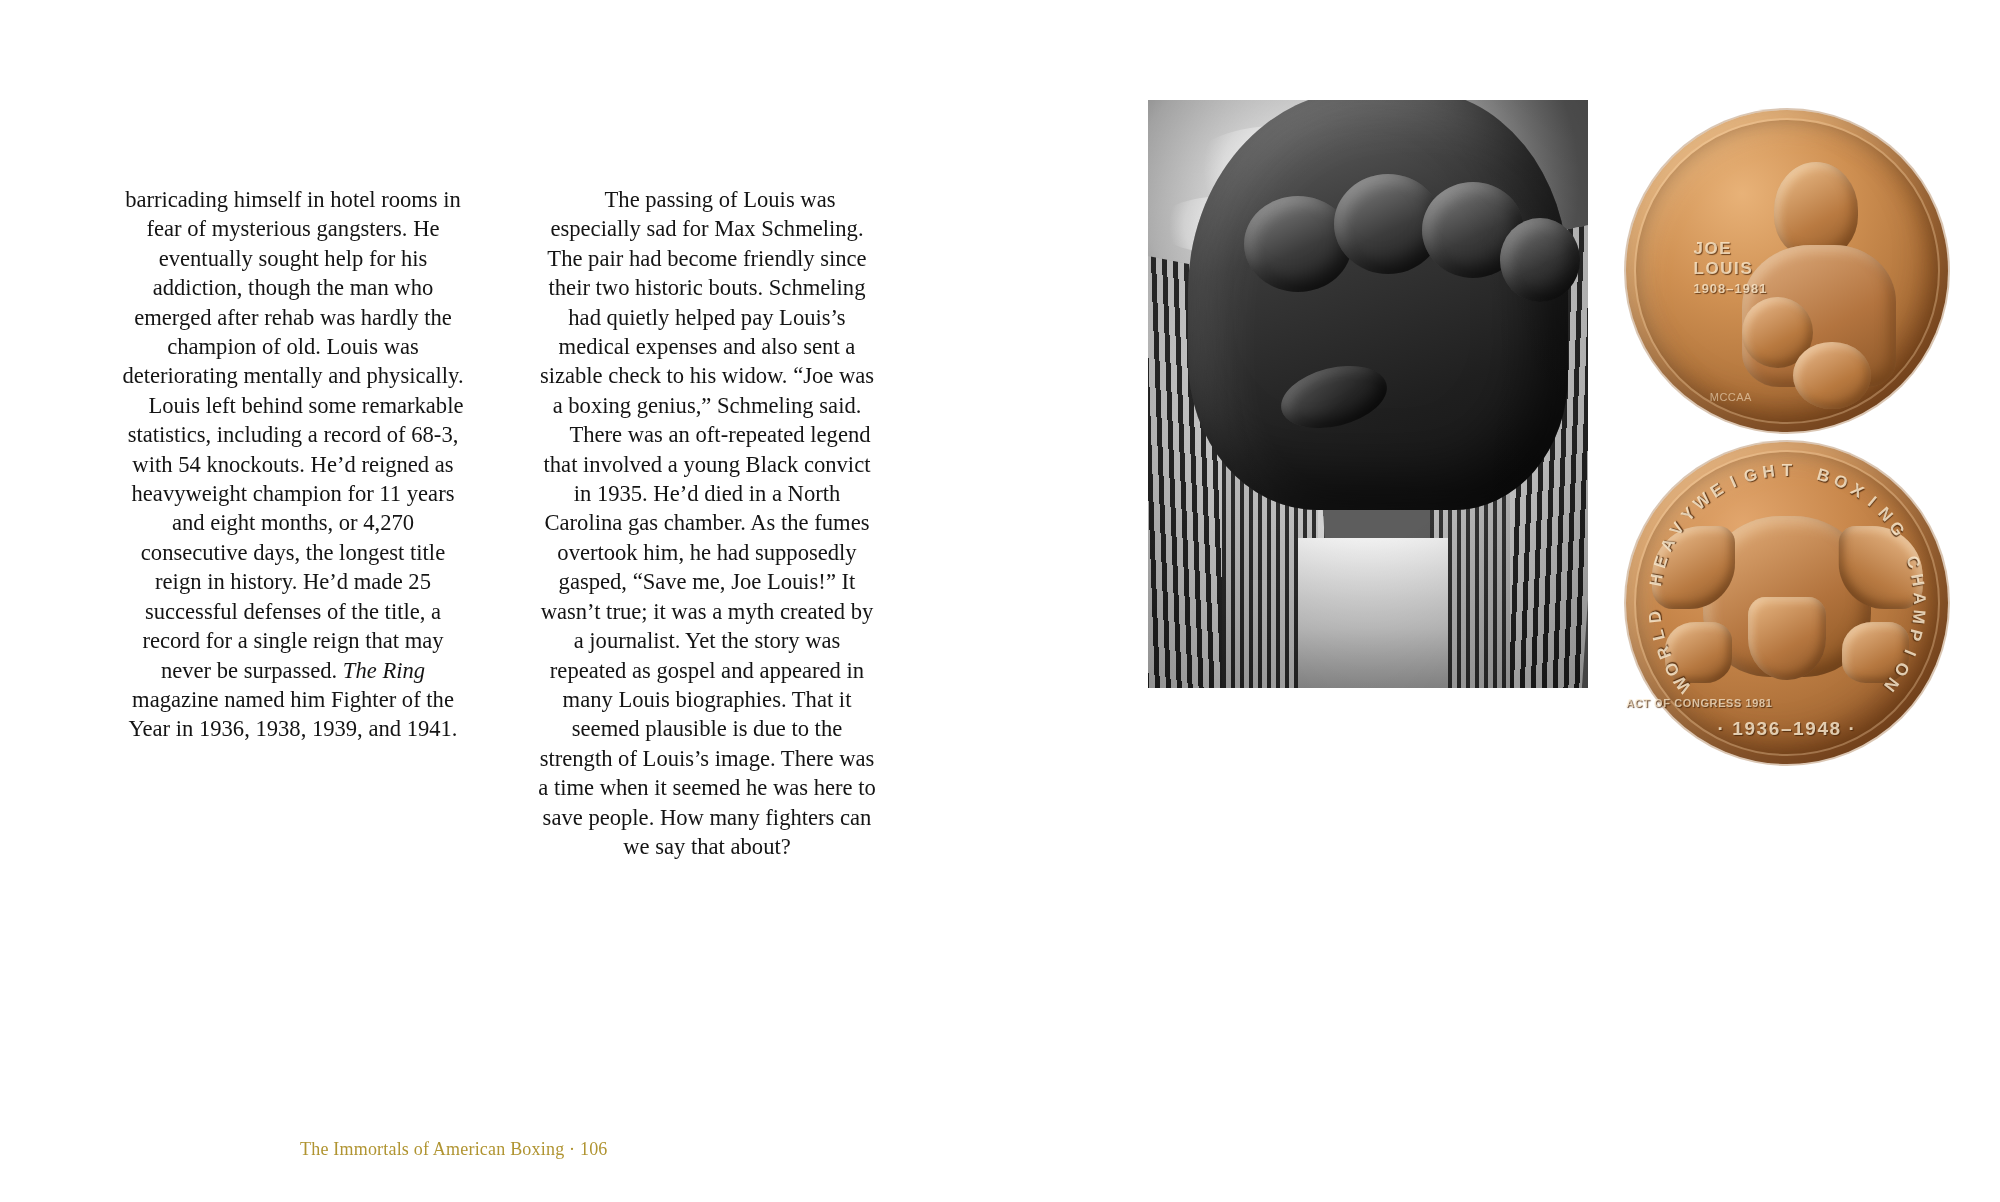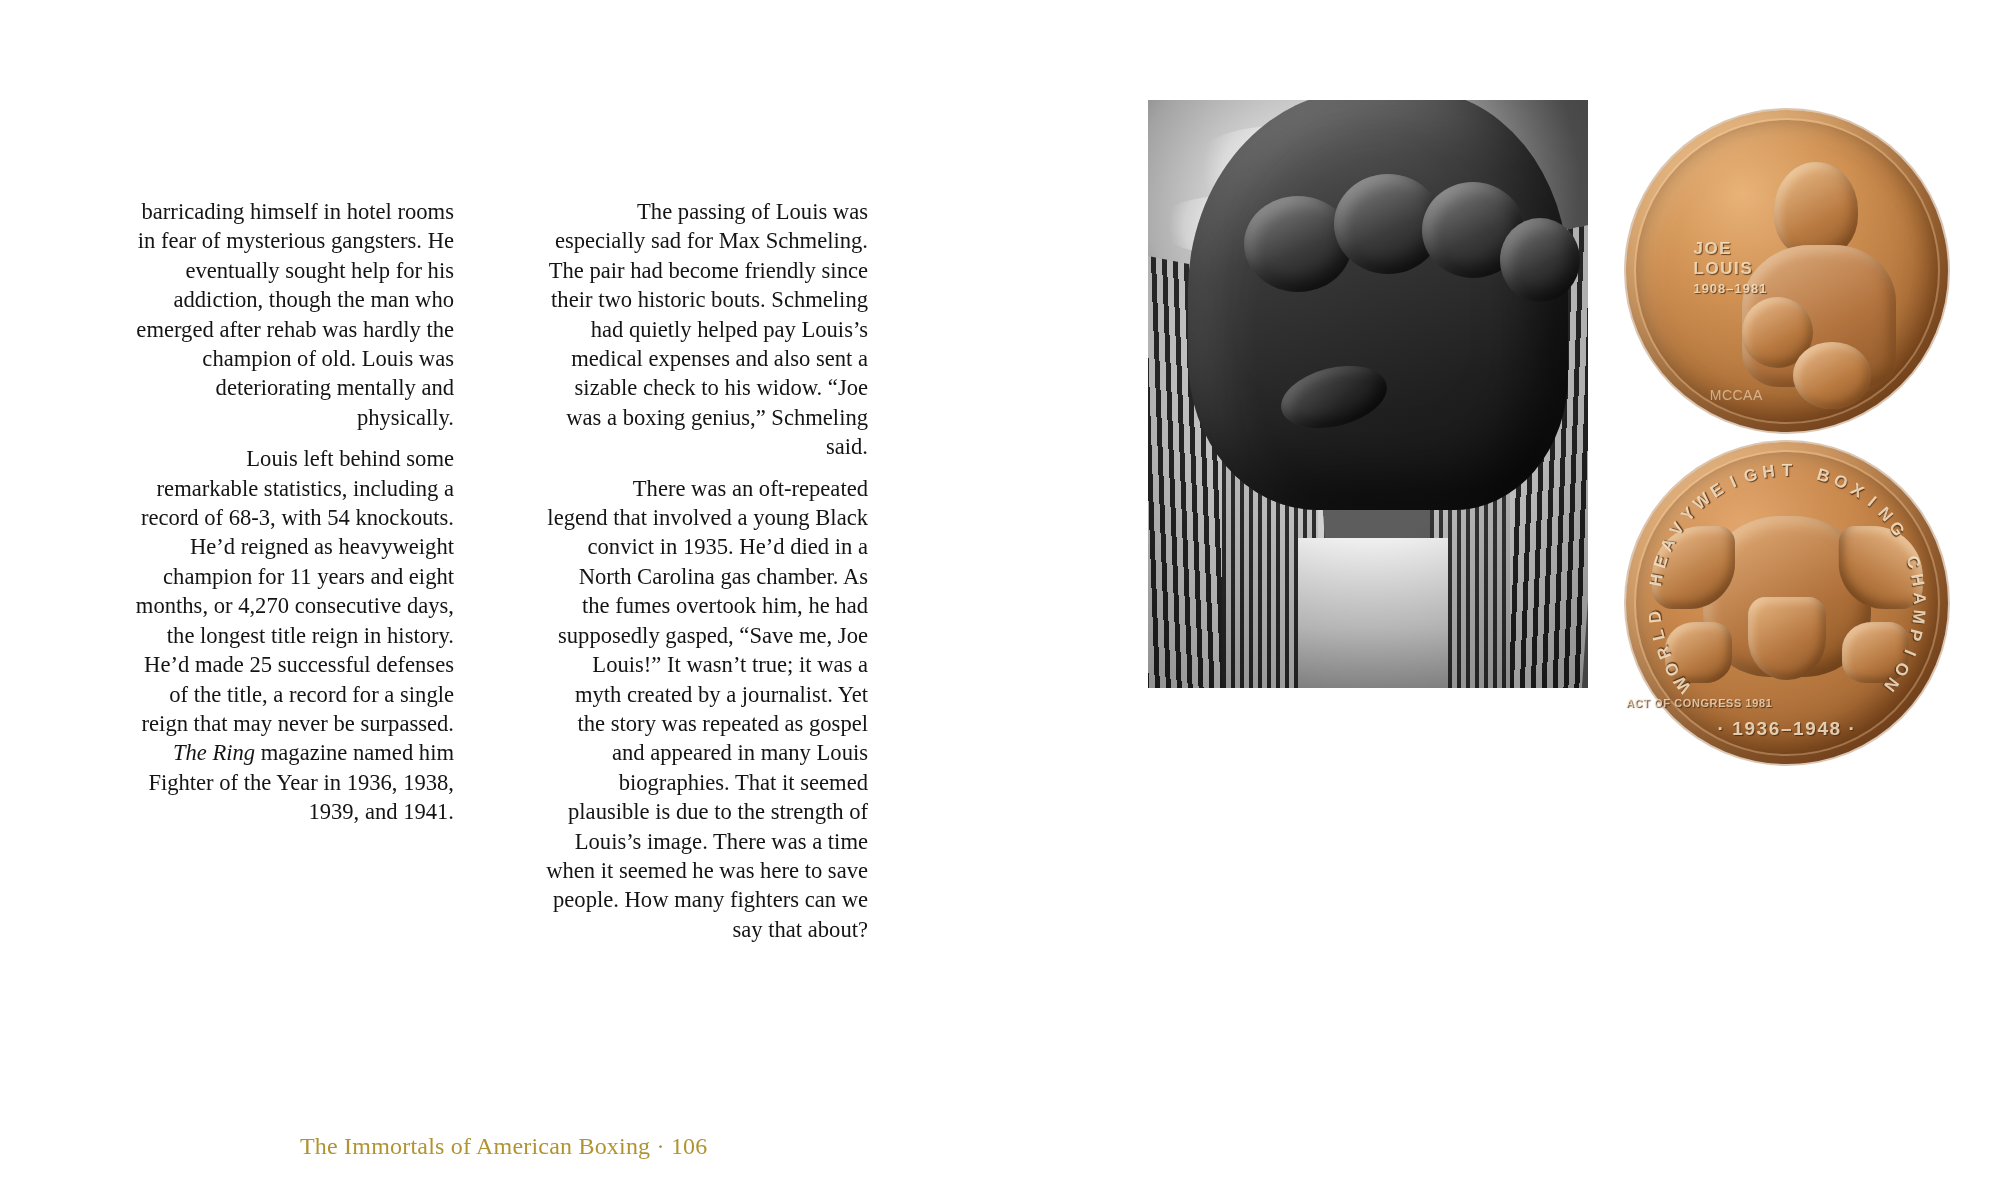--- a/index.html
+++ b/index.html
@@ -7,22 +7,22 @@
        font-family:"Liberation Serif","DejaVu Serif",serif;color:#141414;}
 
   
   .spread{position:absolute;inset:0;display:block;}
 
   
   .left-page{position:absolute;left:0;top:0;width:1000px;height:1202px;}
   .col-wrap{position:absolute;left:120px;top:185px;width:760px;
             display:flex;gap:68px;align-items:flex-start;}
   .col{width:346px;}
-  .col p{margin:12px;font-size:22.6px;line-height:29.4px;
-         text-align:right;letter-spacing:.0px;}
+  .col p{margin:0;font-size:22.6px;line-height:29.4px;
+         text-align:center;letter-spacing:.0px;}
   .col p.indent{text-indent:26px;}
   .col p i{font-style:italic;}
 
   
   .right-page{position:absolute;left:1000px;top:0;width:1000px;height:1202px;}
 
   .figure-row{position:absolute;left:148px;top:100px;width:800px;height:590px;}
 
   
   .photo{position:absolute;left:0;top:0;width:440px;height:588px;
@@ -99,21 +99,21 @@
      box-shadow:inset -6px -8px 14px rgba(90,48,14,.5), inset 6px 6px 12px rgba(255,235,205,.4);}
   .m1-glove{position:absolute;border-radius:50%;
      background:linear-gradient(150deg,#eec094,#b8793f 60%,#8c5627);
      box-shadow:inset -4px -5px 10px rgba(90,48,14,.5), inset 4px 4px 9px rgba(255,235,205,.45);}
   .m1-text{position:absolute;left:11%;top:40%;width:34%;
      font-family:"Liberation Sans","DejaVu Sans",sans-serif;
      color:rgba(255,238,210,.78);text-shadow:1px 1px 1px rgba(90,48,14,.85);
      font-size:17px;font-weight:700;letter-spacing:1.6px;line-height:20px;margin-left:32px;}
   .m1-date{font-size:13px;letter-spacing:1px;}
   .m1-sign{position:absolute;left:26%;bottom:9%;
-     font-family:"Liberation Sans",sans-serif;font-size:14px;
+     font-family:"Liberation Sans",sans-serif;font-size:11px;
      color:rgba(255,238,210,.55);letter-spacing:.5px;}
   .m2-eagle{position:absolute;left:24%;top:23%;width:52%;height:50%;
      border-radius:46% 46% 40% 40%;
      background:linear-gradient(150deg,#e7b37f,#b2733d 58%,#87521f);
      box-shadow:inset -7px -9px 16px rgba(80,42,12,.55), inset 7px 7px 14px rgba(255,235,205,.42);}
   .m2-wing{position:absolute;top:26%;width:26%;height:26%;border-radius:60% 20% 55% 25%;
      background:linear-gradient(150deg,#f0c394,#b87a42 62%,#8b5525);
      box-shadow:inset -4px -5px 10px rgba(80,42,12,.5), inset 4px 4px 9px rgba(255,235,205,.45);}
   .m2-shield{position:absolute;left:38%;top:48%;width:24%;height:26%;
      border-radius:22% 22% 50% 50%;
@@ -131,21 +131,21 @@
   .m2-inner-text{position:absolute;left:0;right:0;bottom:17%;
      font-family:"Liberation Sans",sans-serif;font-size:11px;font-weight:700;
      letter-spacing:.6px;color:rgba(255,240,214,.7);
      text-shadow:1px 1px 1px rgba(80,42,12,.85);}
   .m2-years{position:absolute;left:0;right:0;bottom:7.5%;text-align:center;
      font-family:"Liberation Sans",sans-serif;font-size:19px;font-weight:700;
      letter-spacing:1.6px;color:rgba(255,240,214,.8);
      text-shadow:1px 1px 1px rgba(80,42,12,.9);}
 
   
-  .footer{position:absolute;bottom:42px;font-size:24px;color:#b09431;
+  .footer{position:absolute;bottom:42px;font-size:18px;color:#b09431;
      letter-spacing:.2px;}
   .footer-left{left:300px;}
 </style>
 </head>
 <body>
 
 <div class="spread">
 
   <div class="left-page">
     <div class="col-wrap">

